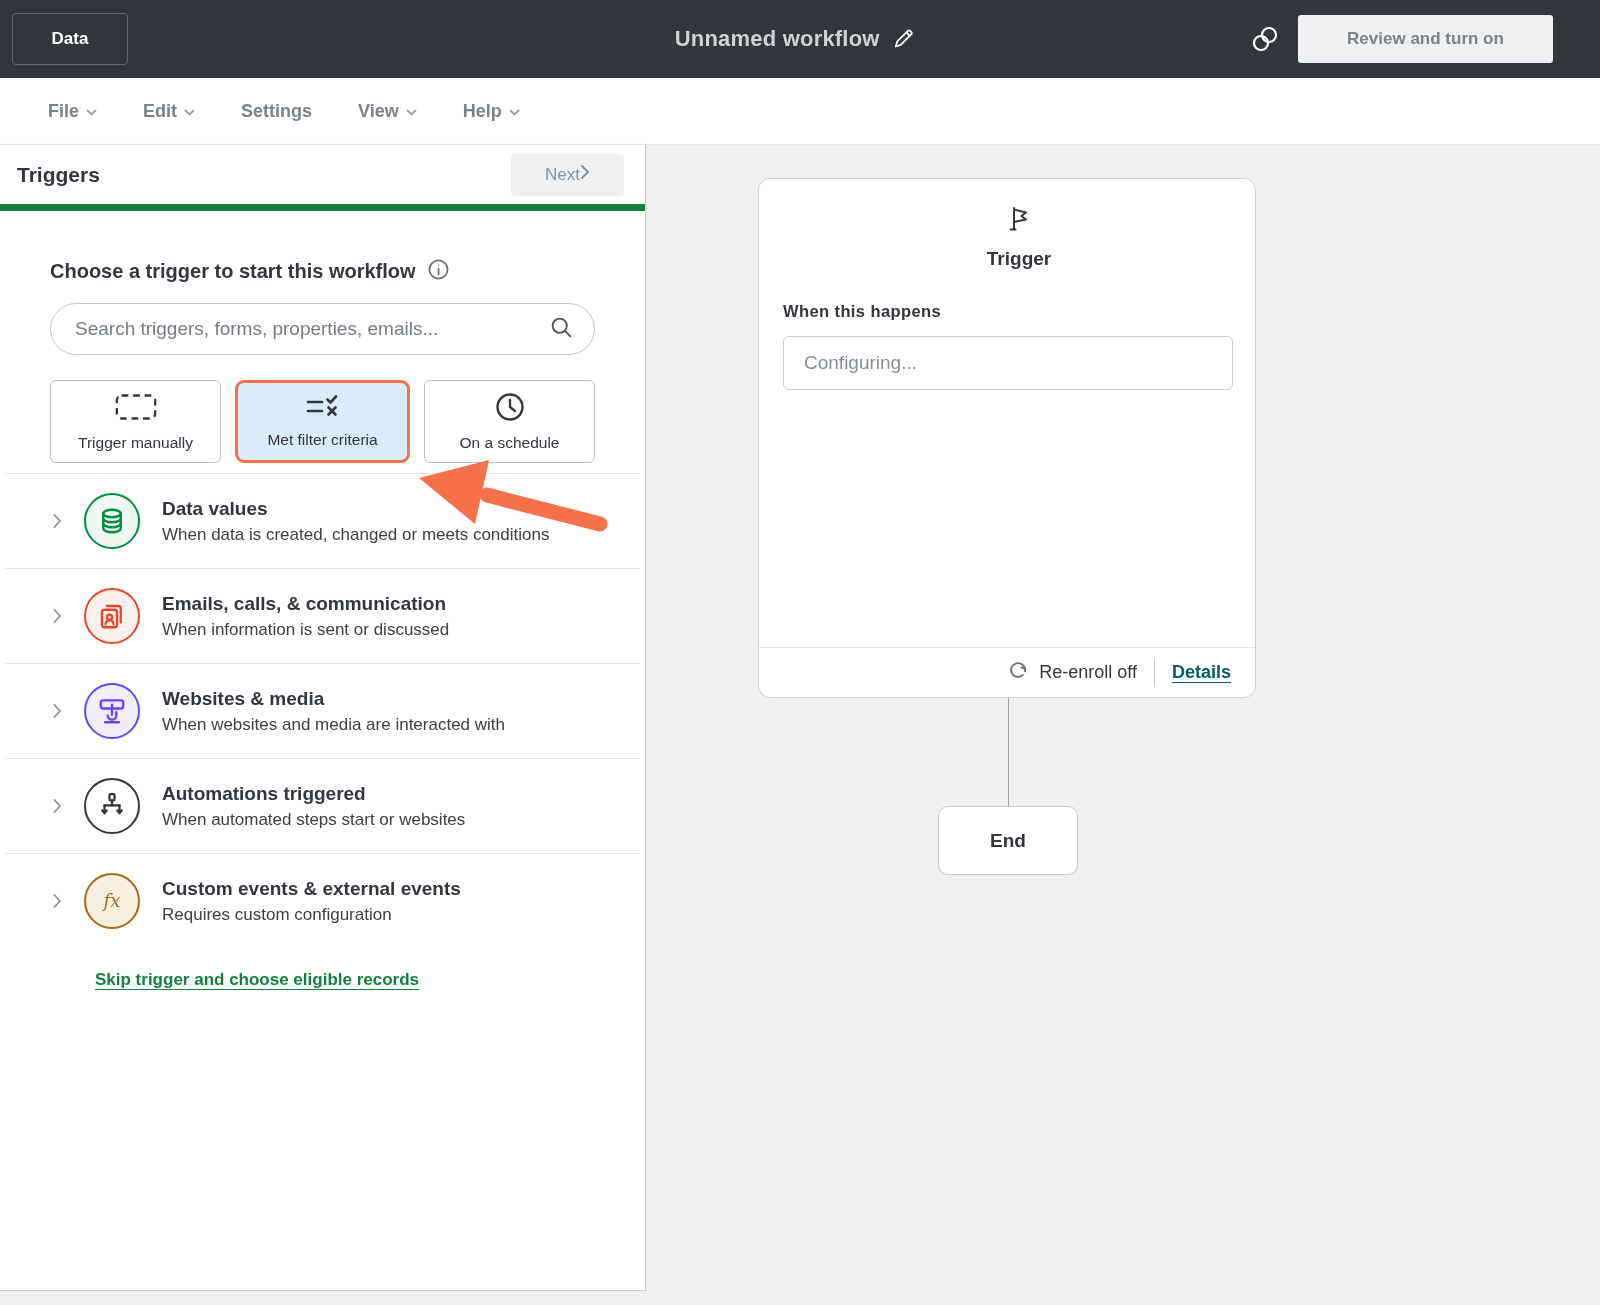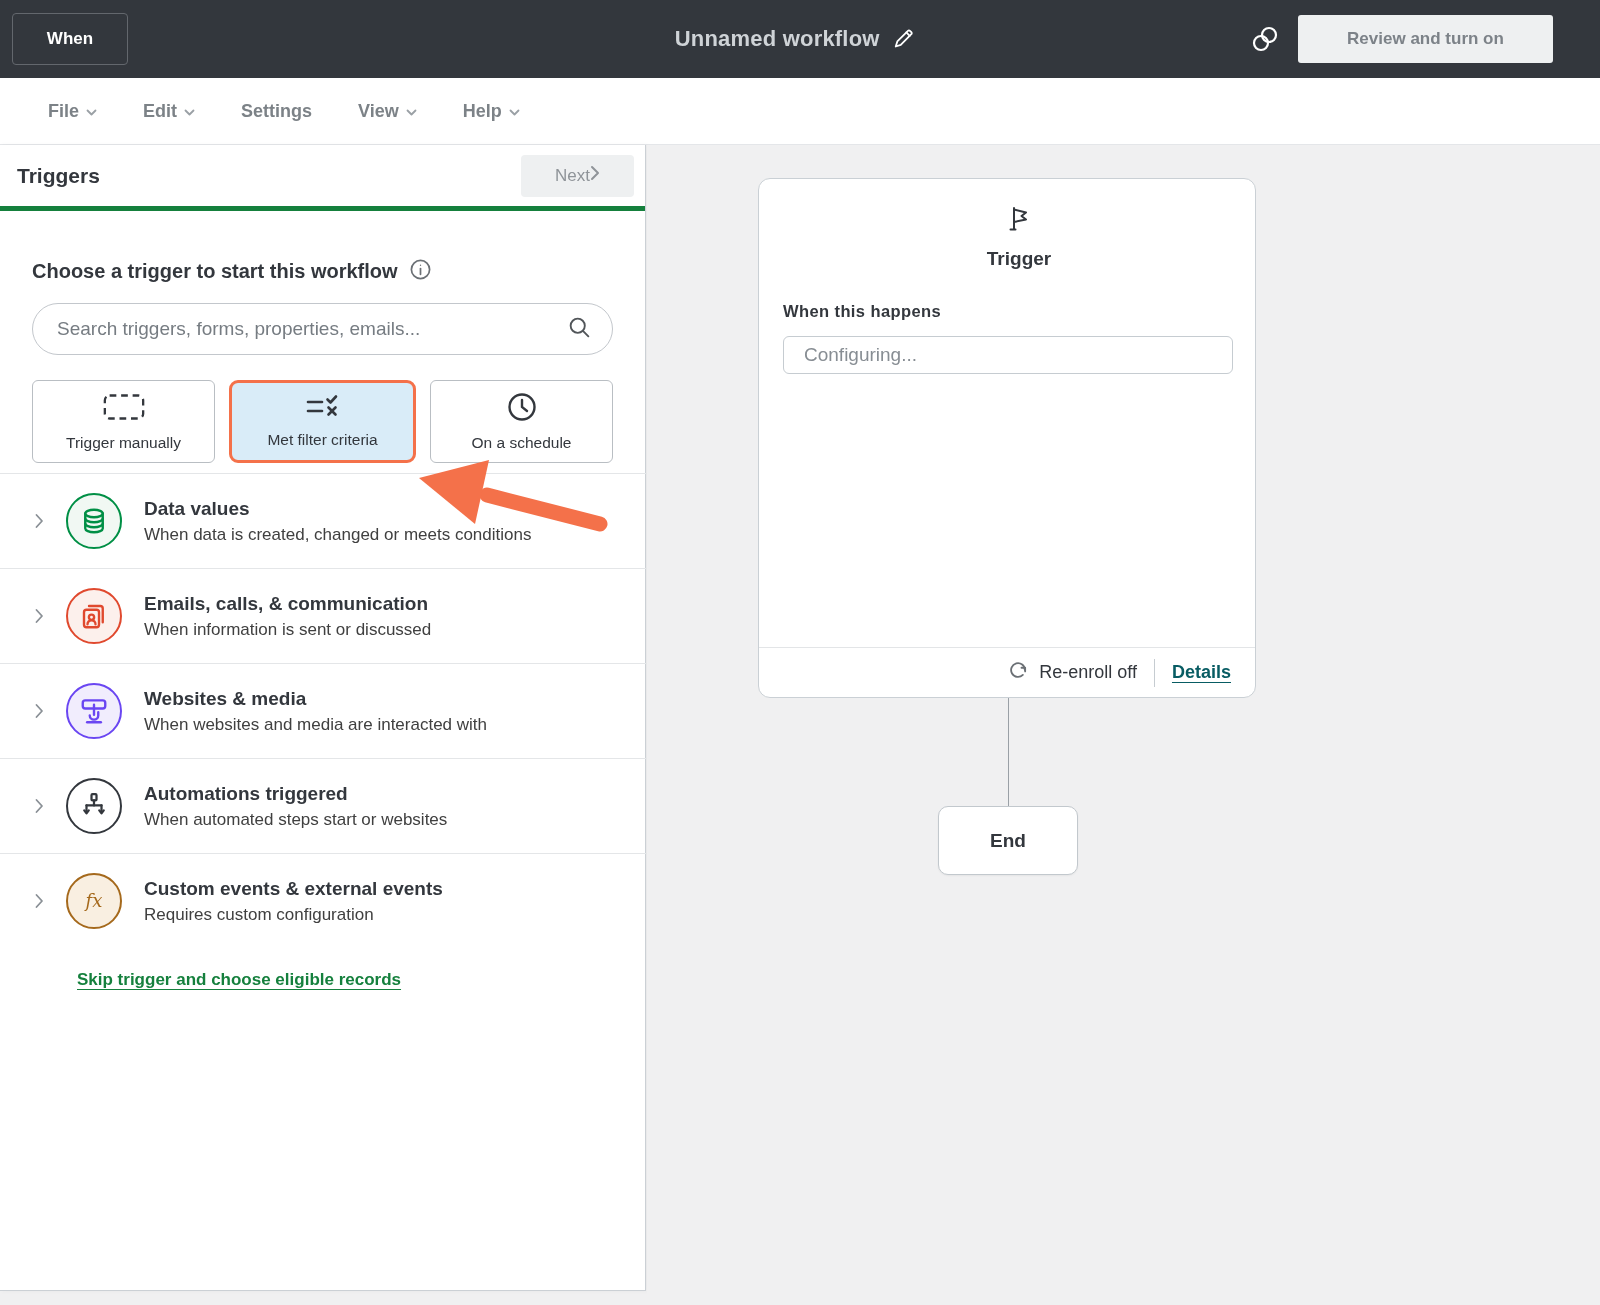--- a/index.html
+++ b/index.html
@@ -48,29 +48,29 @@
     background:none; border:none; font-family:inherit;
   }
   
   .left-panel {
     position:absolute; left:0; top:145px; width:646px; height:1146px;
     background:#ffffff; border-right:1px solid #cbd0d5; border-bottom:1px solid #cbd0d5;
     box-shadow: 2px 0 5px rgba(0,0,0,0.04);
   }
   .panel-header {
     height:66px; display:flex; align-items:center; justify-content:space-between;
-    padding:0 11px 0 17px; border-bottom:5px solid #15803d;
+    padding:0 21px 0 17px; border-bottom:7px solid #15803d;
   }
   .panel-title { font-size:21px; font-weight:700; color:#33373d; }
   .next-btn {
     width:113px; height:42px; background:#eef0f1; border:none; border-radius:4px;
     color:#8f9499; font-size:17px; display:flex; align-items:center; justify-content:center;
     gap:0; cursor:pointer; font-family:inherit;
   }
-  .panel-body { padding:0 32px; }
+  .panel-body { padding:0 50px; }
   .choose-row { margin-top:47px; display:flex; align-items:center; gap:11px; }
   .choose-heading { font-size:20px; font-weight:700; color:#33373d; }
   .search-box {
     margin-top:18px; height:52px; border:1px solid #c3c7cc; border-radius:26px;
     display:flex; align-items:center; padding:0 20px 0 24px; background:#fff;
   }
   .search-input {
     flex:1; border:none; outline:none; font-size:19px; color:#33373d;
     font-family:inherit; background:transparent;
   }
@@ -107,21 +107,21 @@
   
   .canvas { position:absolute; left:647px; top:145px; width:953px; height:1160px; background:#f0f0f1; }
   .trigger-card {
     position:absolute; left:111px; top:33px; width:498px; height:520px;
     background:#fff; border:1px solid #cad0d5; border-radius:12px;
   }
   .tc-head { display:flex; align-items:center; gap:11px; margin:26px 0 0 24px;flex-direction:column; }
   .tc-title { font-size:19px; font-weight:700; color:#33373d; }
   .tc-sub { margin:32px 0 0 24px; font-size:16.5px; font-weight:700; letter-spacing:.4px; color:#33373d; }
   .tc-input {
-    margin:15px 24px 0 24px; width:450px; height:38px;
+    margin:15px 24px 0 24px; width:450px; height:54px;
     border:1px solid #c6ccd1; border-radius:6px; padding:0 20px;
     font-size:19px; font-family:inherit; color:#33373d; outline:none;
   }
   .tc-input::placeholder { color:#878d93; }
   .tc-footer {
     position:absolute; left:0; right:0; bottom:0; height:50px;
     border-top:1px solid #e3e5e7;
     display:flex; align-items:center; justify-content:flex-end; padding-right:24px;
   }
   .reenroll { display:flex; align-items:center; gap:10px; font-size:18px; color:#33373d; }
@@ -133,21 +133,21 @@
     background:#fff; border:1px solid #c2c8cd; border-radius:10px;
     display:flex; align-items:center; justify-content:center;
     font-size:19px; font-weight:700; color:#33373d;
     box-shadow:0 1px 2px rgba(0,0,0,0.05);
   }
 </style>
 </head>
 <body>
 
 <div class="topbar">
-  <button class="back-btn">When</button>
+  <button class="back-btn">Data</button>
   <div class="title-wrap">
     <span class="wf-title">Unnamed workflow</span>
     <button class="pencil-btn">
       <span>
         <svg width="24" height="24" viewBox="0 0 24 24" fill="none" stroke="#ffffff" stroke-width="1.8" stroke-linecap="round" stroke-linejoin="round">
           <path d="M4 20.5 L5.6 15.4 L16.2 4.8 a1.4 1.4 0 0 1 2 0 l1.4 1.4 a1.4 1.4 0 0 1 0 2 L9 18.8 Z"></path>
           <path d="M14.6 6.4 l3.4 3.4"></path>
         </svg>
       </span>
     </button>

